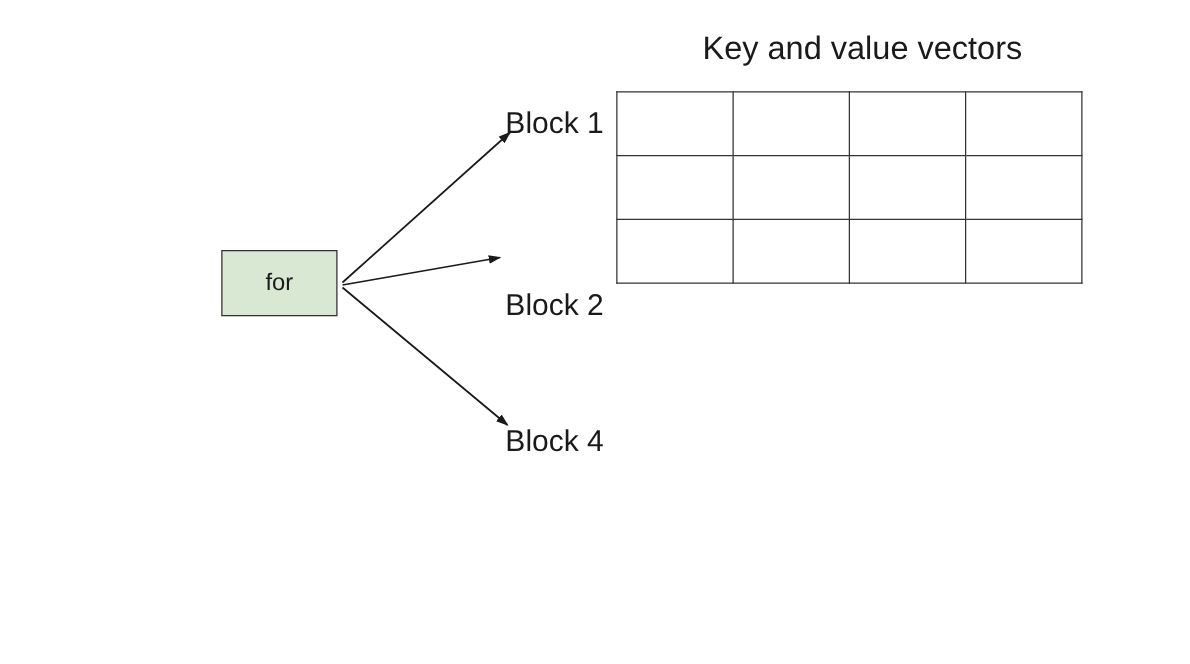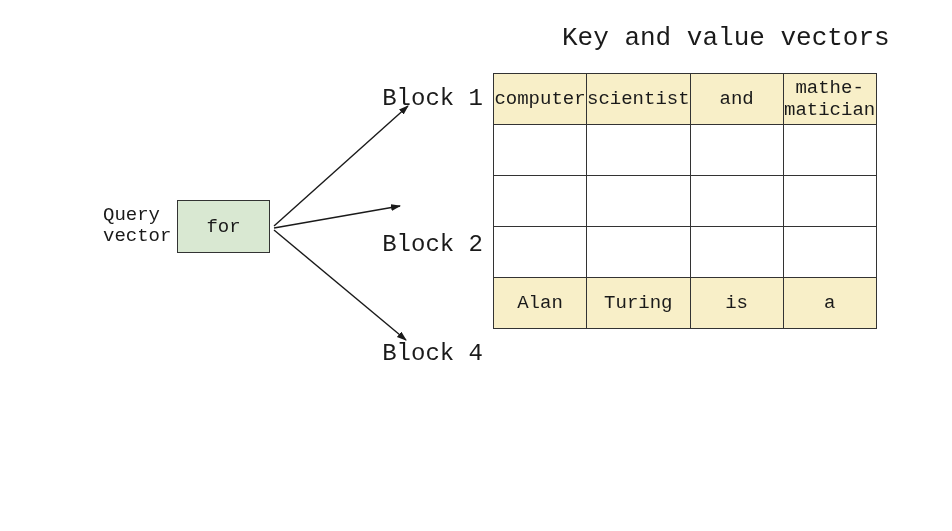--- a/index.html
+++ b/index.html
@@ -1,21 +1,21 @@
 <!DOCTYPE html>
 <html style="--highlight: #f8efc8; --query-box-fill: #d9e8d2; --border: #333333; --text: #1a1a1a;"><head>
 <meta charset="utf-8">
 <style>
   * { margin:0; padding:0; box-sizing:border-box; }
   html,body { background:#fff; }
   .canvas {
     position:relative;
     width:952px; height:445px;
     background:#fff;
-    font-family:Liberation Mono, monospace;
+    font-family:Liberation Sans, sans-serif;
     color:var(--text, #1a1a1a);
     overflow:hidden;
   }
   .title {
     position:absolute;
     left:562px; top:23px;
     font-size:26px;
     white-space:nowrap;
     color:var(--text, #1a1a1a);
   }
@@ -77,60 +77,45 @@
     <defs>
       <marker id="ah" markerUnits="userSpaceOnUse" markerWidth="12" markerHeight="9" refX="9" refY="3.5" orient="auto">
         <path d="M0,0 L10,3.5 L0,7 Z" fill="#1a1a1a"></path>
       </marker>
     </defs>
     <line x1="274" y1="226" x2="408" y2="106" stroke="#1a1a1a" stroke-width="1.4" marker-end="url(#ah)"></line>
     <line x1="274" y1="228" x2="400" y2="206" stroke="#1a1a1a" stroke-width="1.4" marker-end="url(#ah)"></line>
     <line x1="274" y1="230" x2="406" y2="340" stroke="#1a1a1a" stroke-width="1.4" marker-end="url(#ah)"></line>
   </svg>
 
-  <div class="query-label">Query
-vector</div>
 
   <div class="query-box">
     <span>for</span>
   </div>
 
   <div class="block-label b1">Block 1</div>
   <div class="block-label b2">Block 2</div>
   <div class="block-label b0">Block 4</div>
 
   <table class="kv">
     <tbody>
-      <tr>
-        <td class="hl">computer</td>
-        <td class="hl">scientist</td>
-        <td class="hl">and</td>
-        <td class="hl">mathe-
-matician</td>
-      </tr>
       <tr>
         <td></td>
         <td></td>
         <td></td>
         <td></td>
       </tr>
       <tr>
         <td></td>
         <td></td>
         <td></td>
         <td></td>
       </tr>
       <tr>
         <td></td>
         <td></td>
         <td></td>
         <td></td>
       </tr>
-      <tr>
-        <td class="hl">Alan</td>
-        <td class="hl">Turing</td>
-        <td class="hl">is</td>
-        <td class="hl">a</td>
-      </tr>
     </tbody>
   </table>
 
 </div>
 
 </body></html>

